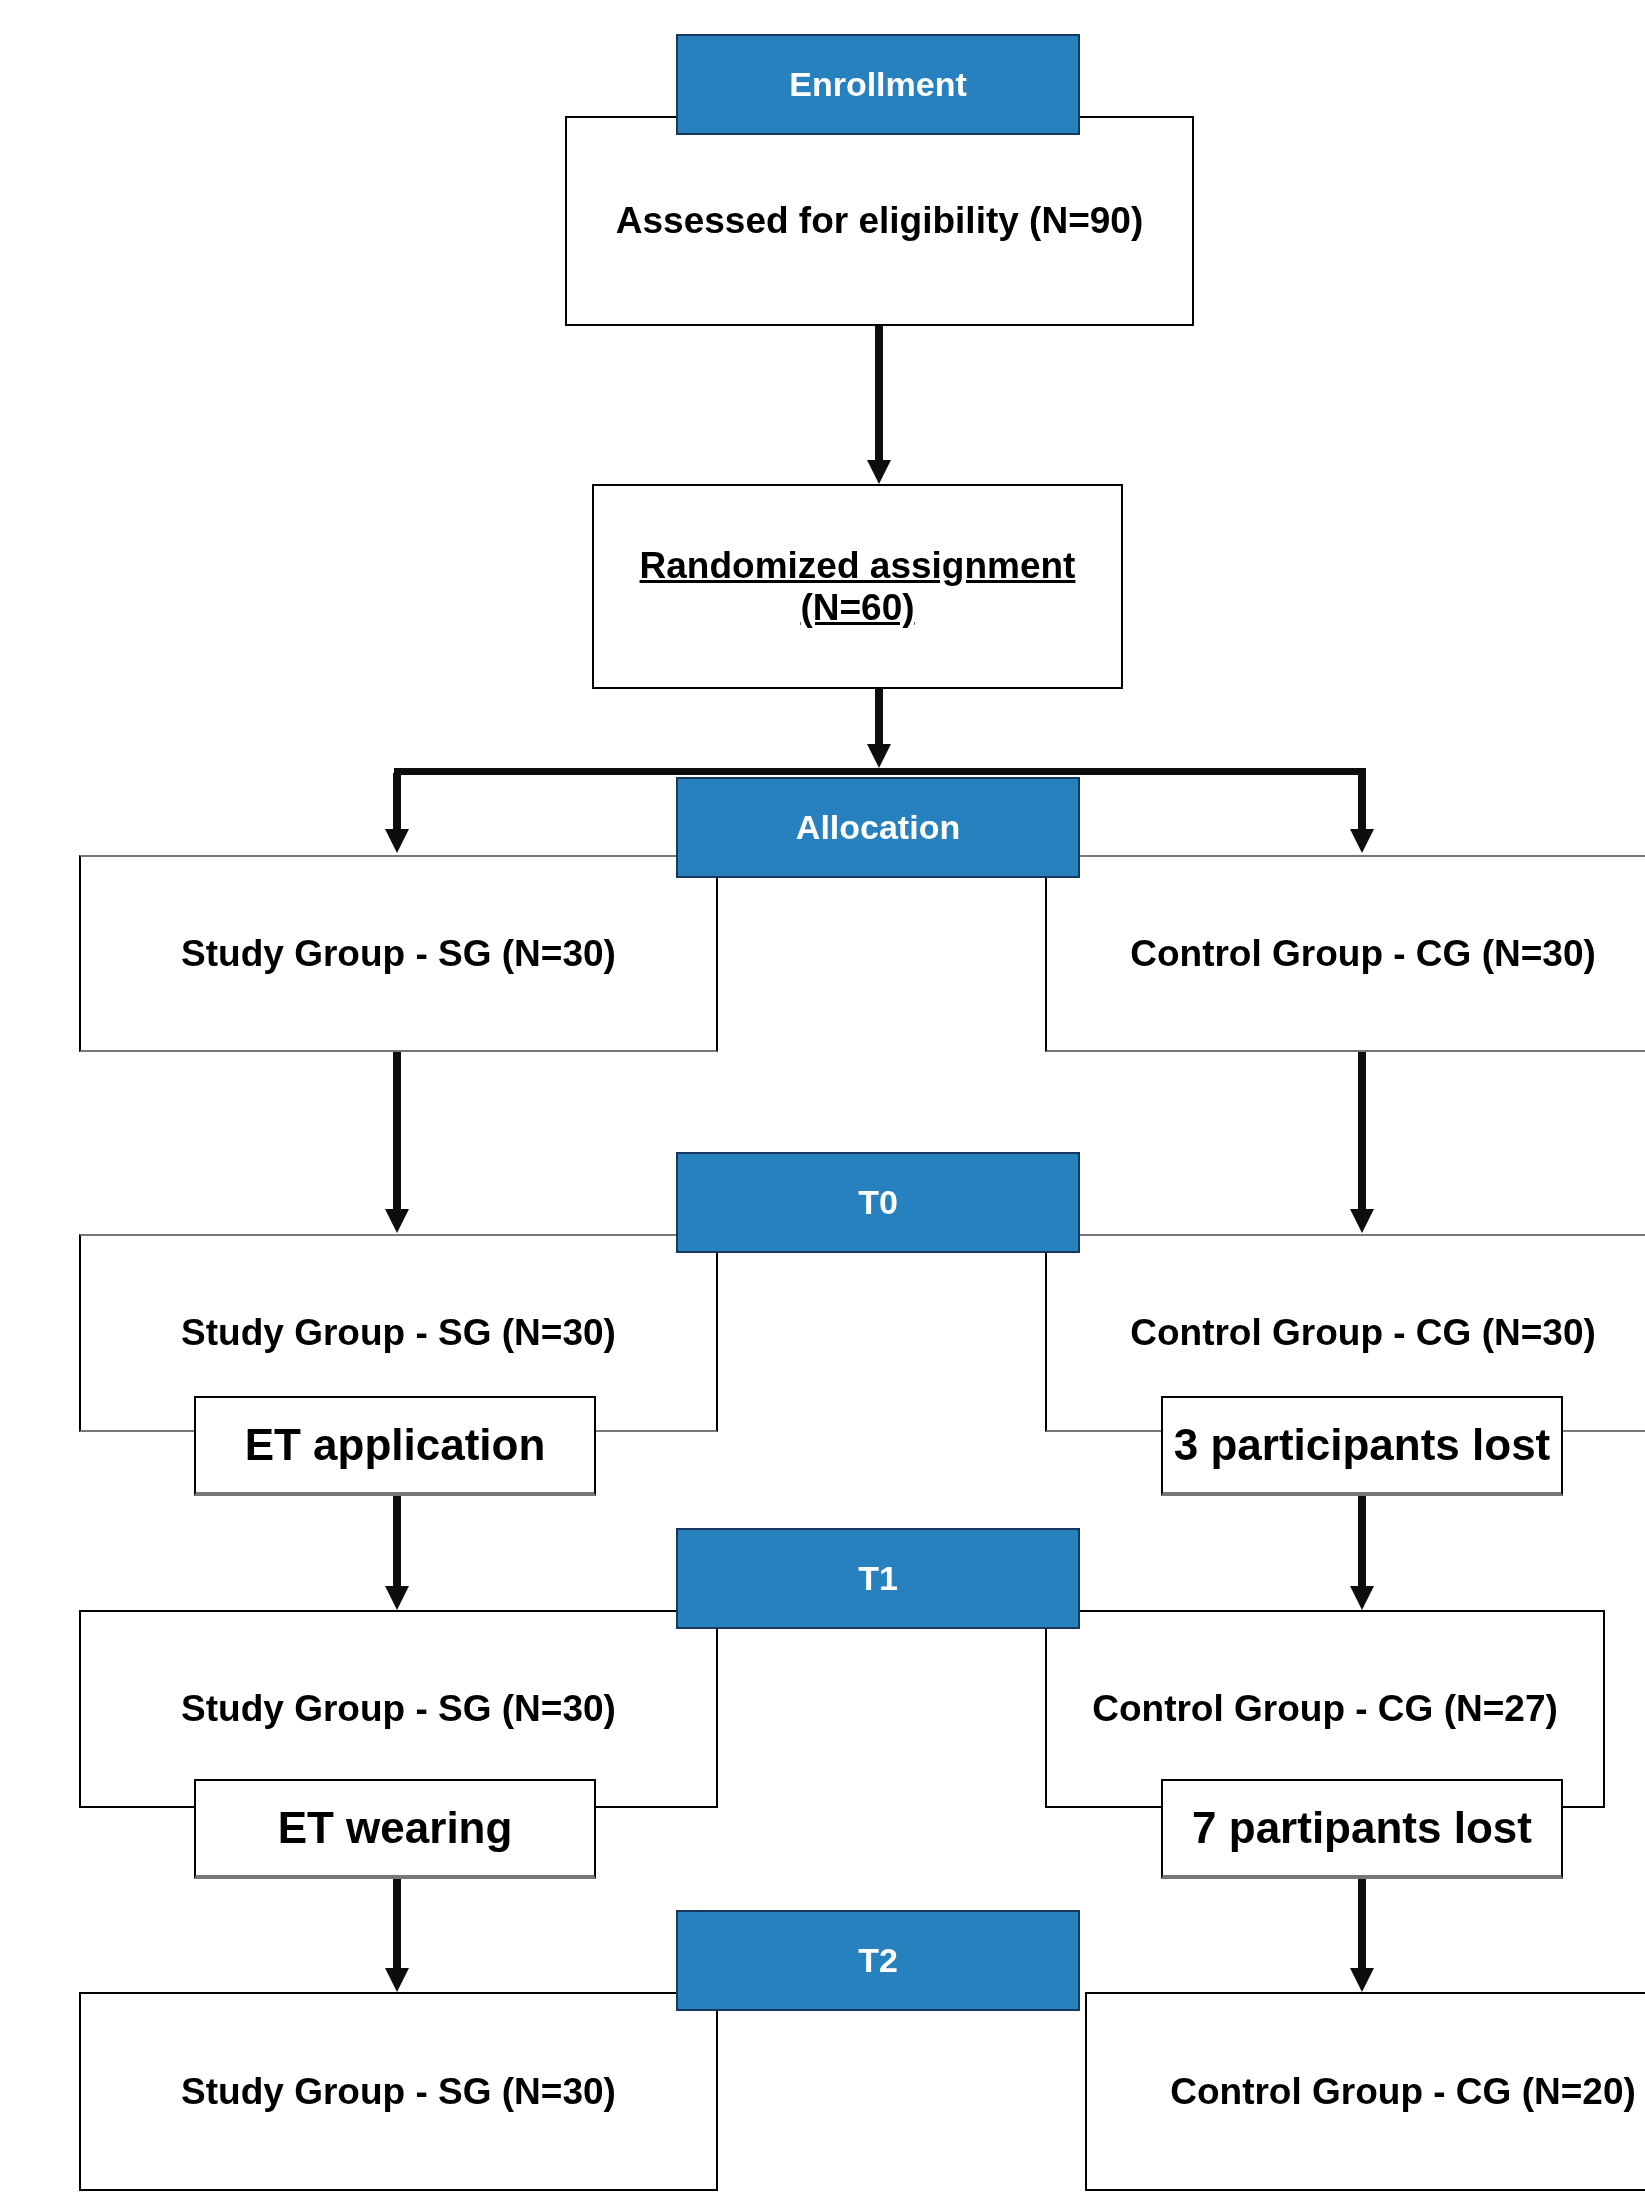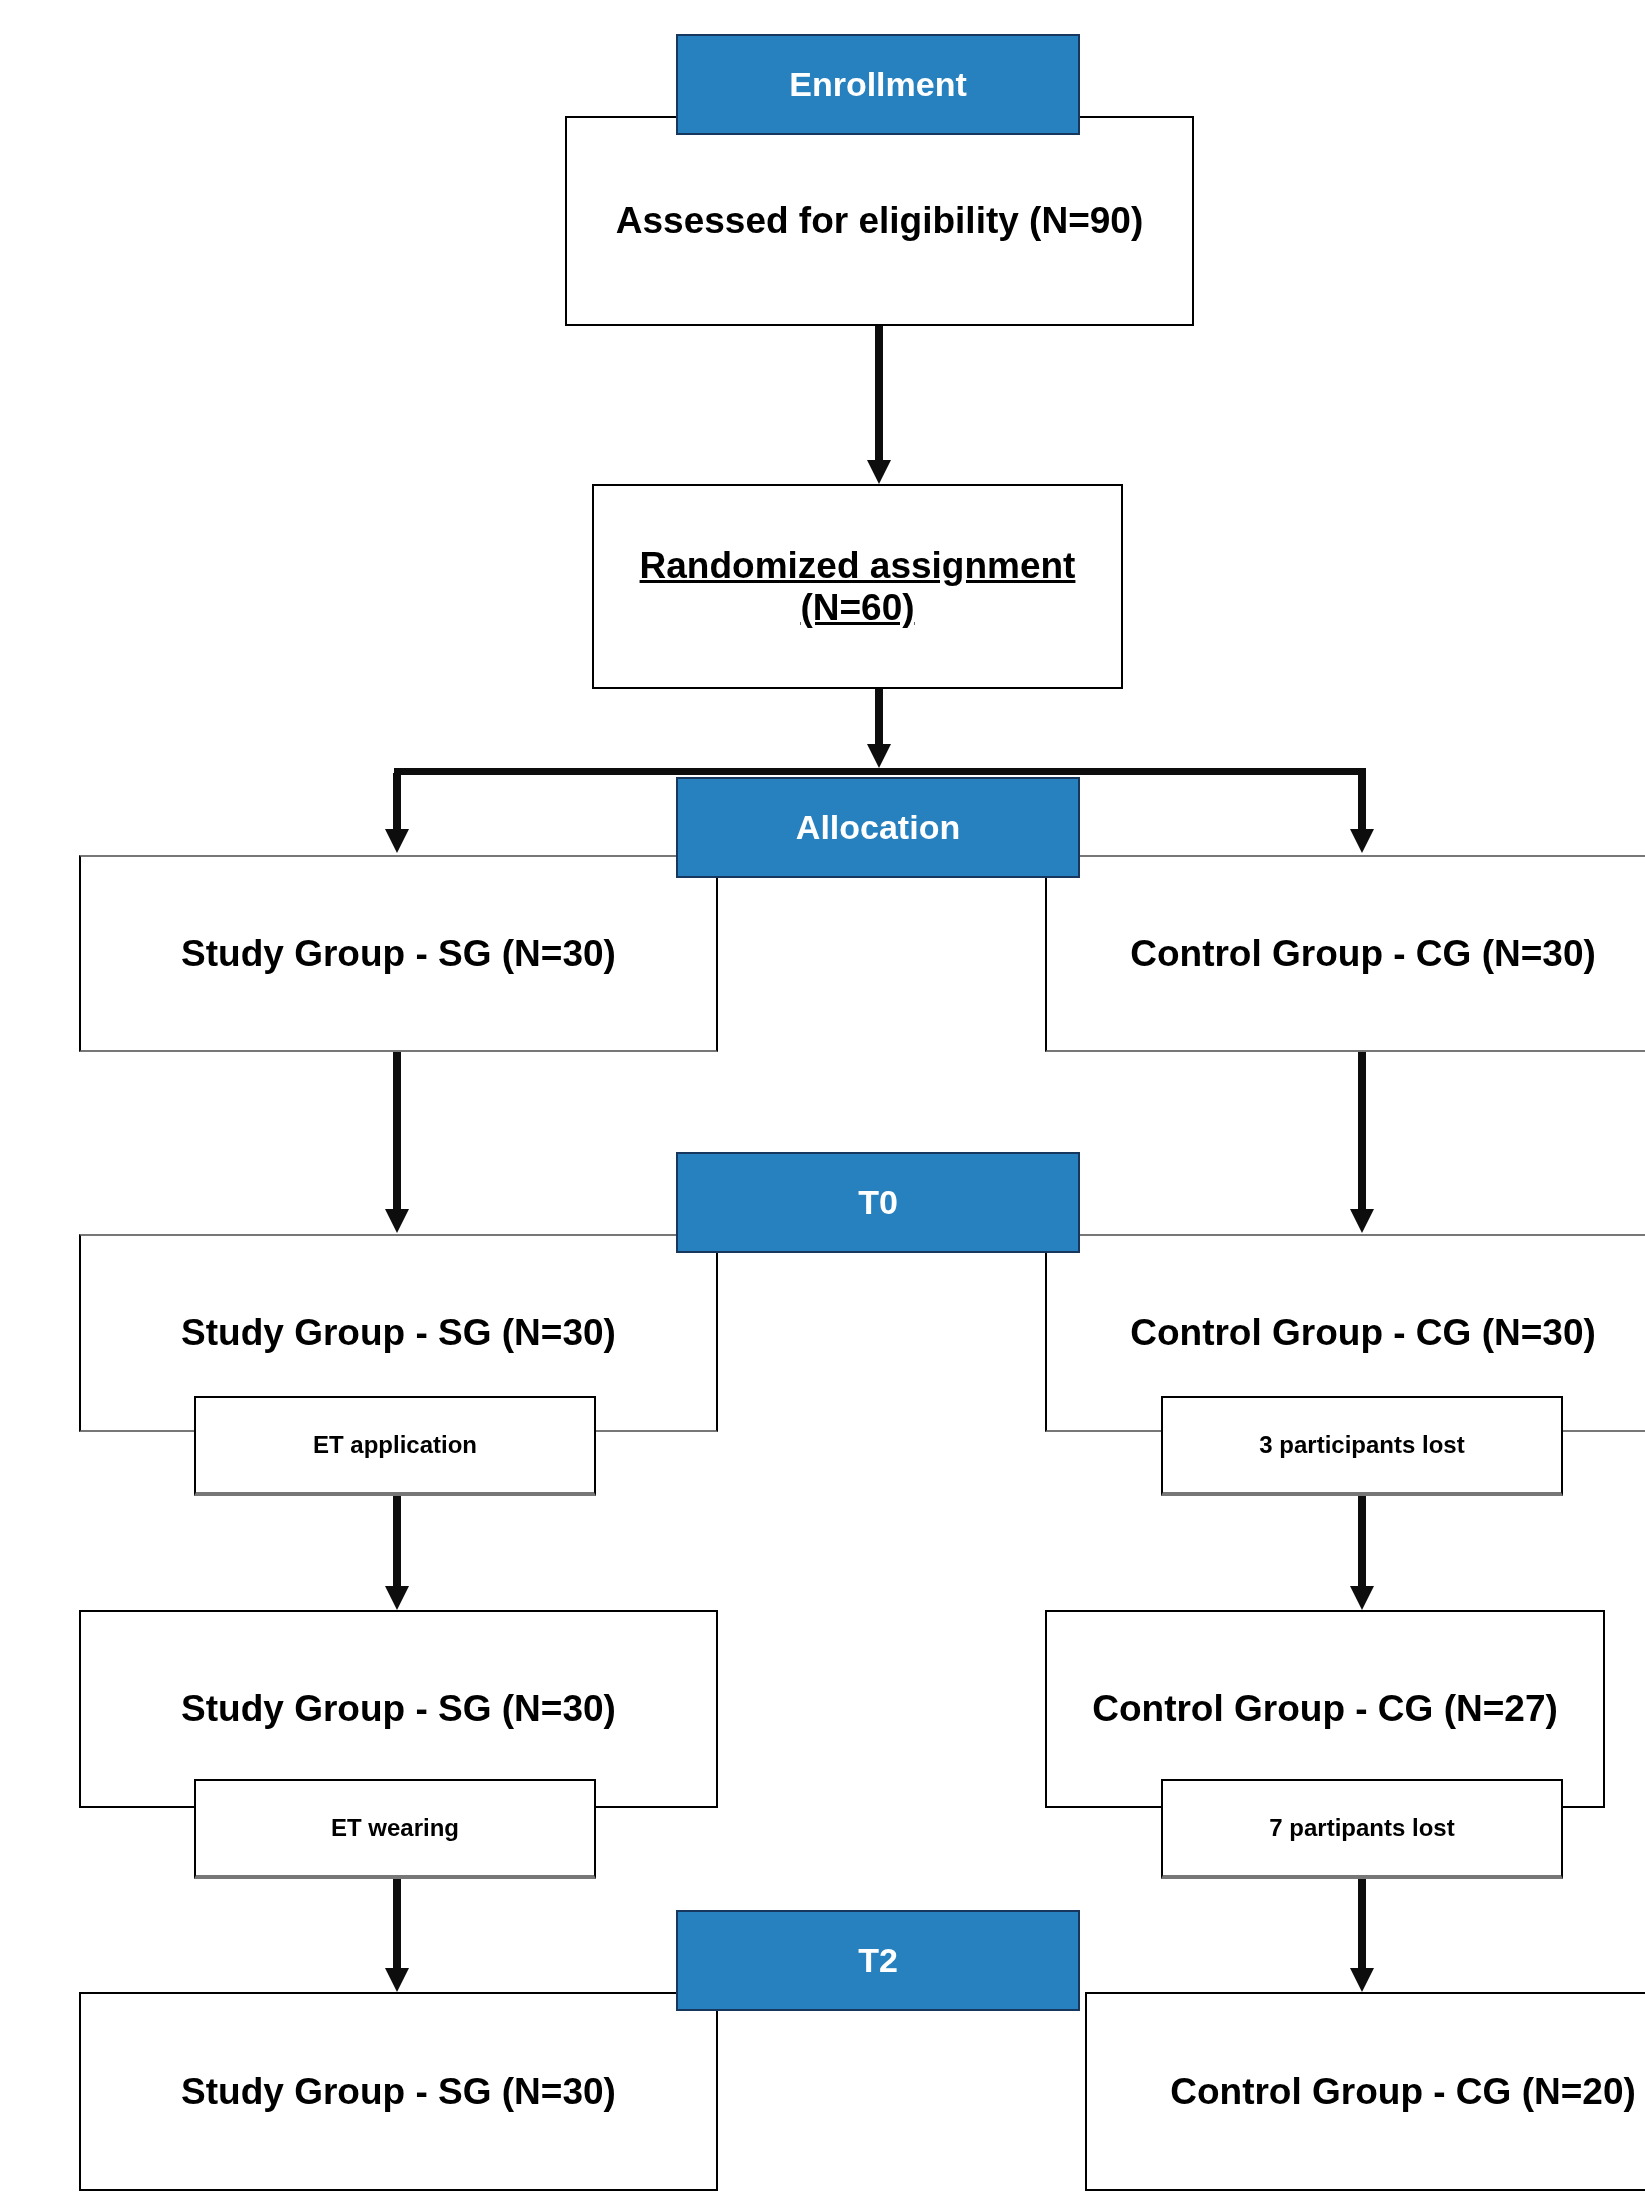--- a/index.html
+++ b/index.html
@@ -53,21 +53,21 @@
   .note {
     position: absolute;
     width: 402px;
     height: 100px;
     background: #ffffff;
     border: 2.9px solid var(--box-border, #000000);
     border-bottom: 4.4px solid var(--muted-border, #777777);
     display: flex;
     align-items: center;
     justify-content: center;
-    font-size: 24px;
+    font-size: 44px;
     text-align: center;
     z-index: 20;
   }
 
   
   .shaft {
     position: absolute;
     width: 8px;
     background: var(--arrow, #0d0d0d);
     z-index: 15;
@@ -126,20 +126,21 @@
   <div class="box muted" style="left:1001px; top:1234px; width:636px; height:198px;">Control Group - CG (N=30)</div>
 
   <div class="note" style="left:150px; top:1396px;">ET application</div>
   <div class="note" style="left:1117px; top:1396px;">3 participants lost</div>
 
   <div class="shaft" style="left:349px; top:1496px; height:90px;"></div>
   <div class="head" style="left:341px; top:1586px;"></div>
   <div class="shaft" style="left:1314px; top:1496px; height:90px;"></div>
   <div class="head" style="left:1306px; top:1586px;"></div>
 
+  <div class="banner" style="left:632px; top:1528px;">T1</div>
 
   <div class="box" style="left:35px; top:1610px; width:639px; height:198px;">Study Group - SG (N=30)</div>
   <div class="box" style="left:1001px; top:1610px; width:560px; height:198px;">Control Group - CG (N=27)</div>
 
   <div class="note" style="left:150px; top:1779px;">ET wearing</div>
   <div class="note" style="left:1117px; top:1779px;">7 partipants lost</div>
 
   <div class="shaft" style="left:349px; top:1879px; height:89px;"></div>
   <div class="head" style="left:341px; top:1968px;"></div>
   <div class="shaft" style="left:1314px; top:1879px; height:89px;"></div>

